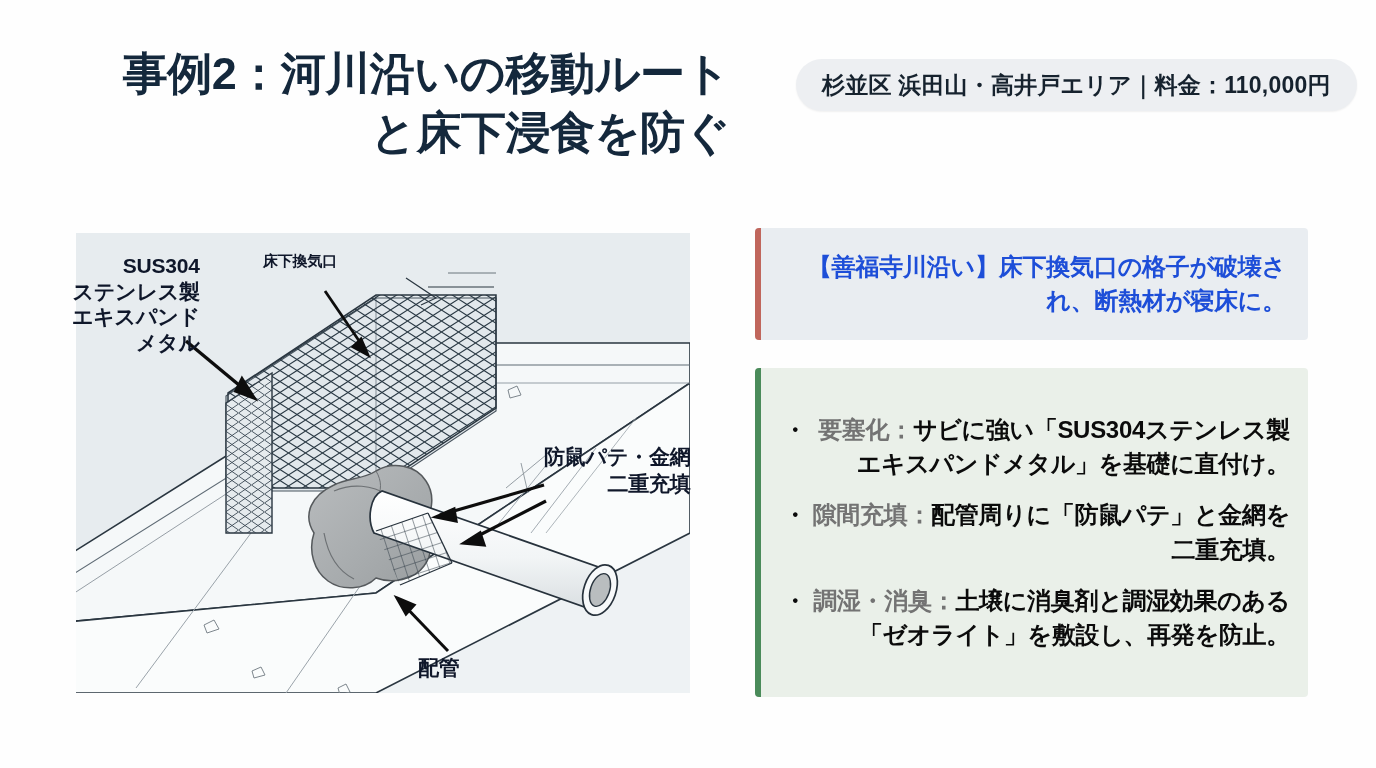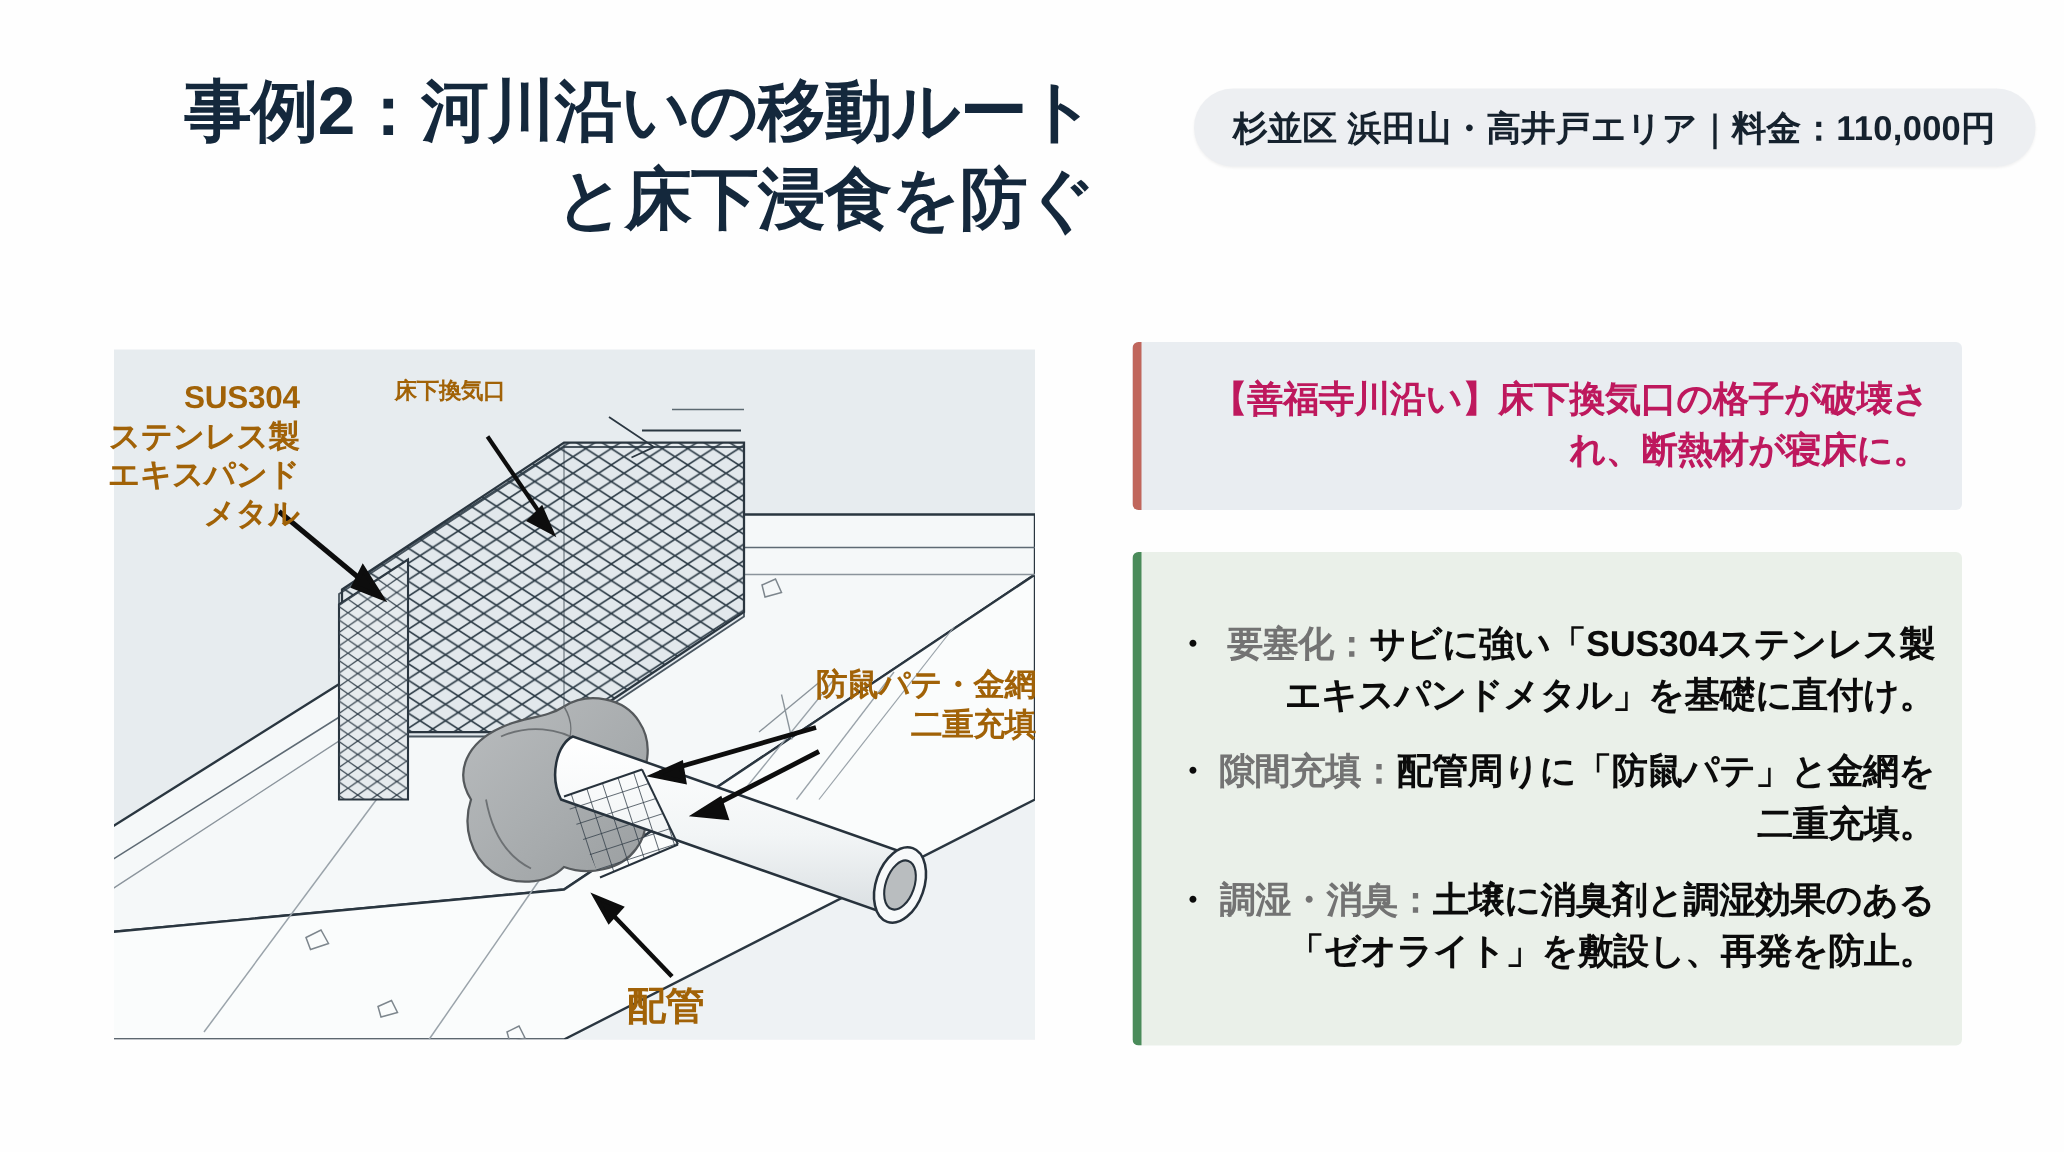--- a/index.html
+++ b/index.html
@@ -70,21 +70,21 @@
   .diagram-panel svg {
     display: block;
     width: 614px;
     height: 460px;
   }
 
   
   .dlabel {
     position: absolute;
     font-weight: bold;
-    color: #a16207;
+    color: #0f172a;
     line-height: 1.22;
     white-space: pre-line;
     letter-spacing: -0.2px;
   }
   .dlabel-sus {
     left: 72px;
     top: 253px;
     font-size: 21px;
   }
   .dlabel-vent {
@@ -94,21 +94,21 @@
   }
   .dlabel-putty {
     left: 544px;
     top: 443px;
     font-size: 21px;
     line-height: 1.3;
   }
   .dlabel-pipe {
     left: 418px;
     top: 655px;
-    font-size: 26px;
+    font-size: 21px;
   }
 
   
   .box {
     position: absolute;
     left: 755px;
     width: 553px;
     border-radius: 4px;
     overflow: hidden;
     display: flex;
@@ -129,21 +129,21 @@
   }
   .box-problem .accent { background: #c0665c; }
   .box-problem .body {
     display: flex;
     align-items: center;
   }
   .problem-text {
     font-size: 24px;
     font-weight: bold;
     line-height: 1.42;
-    color: #be185d;
+    color: #1d4ed8;
     letter-spacing: -0.2px;
   }
 
   .box-measures {
     top: 368px;
     height: 329px;
     background: #eaf0e9;
   }
   .box-measures .accent { background: #4a8b5a; }
   .box-measures .body {

